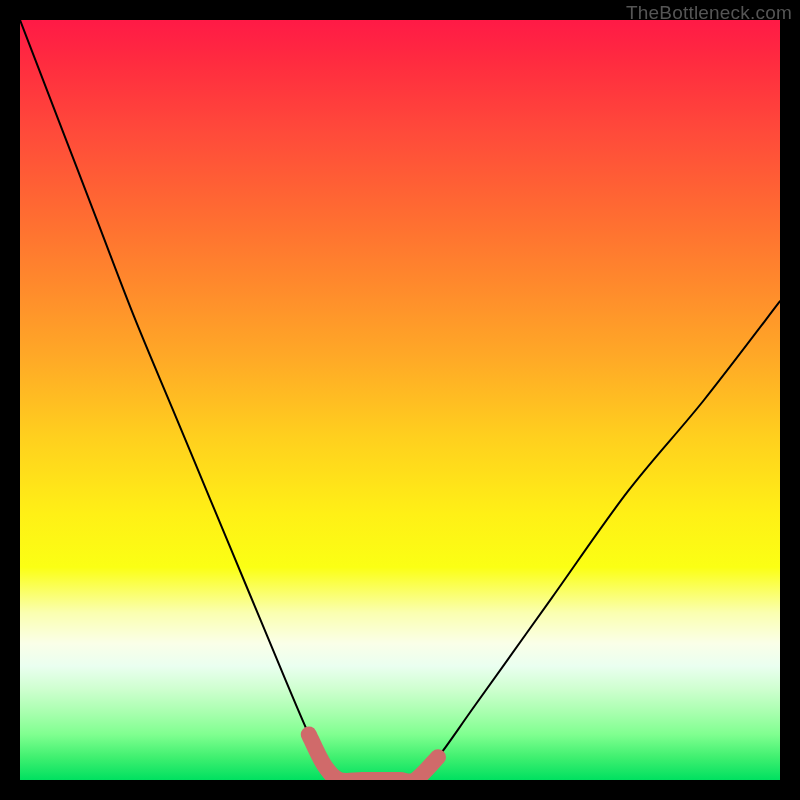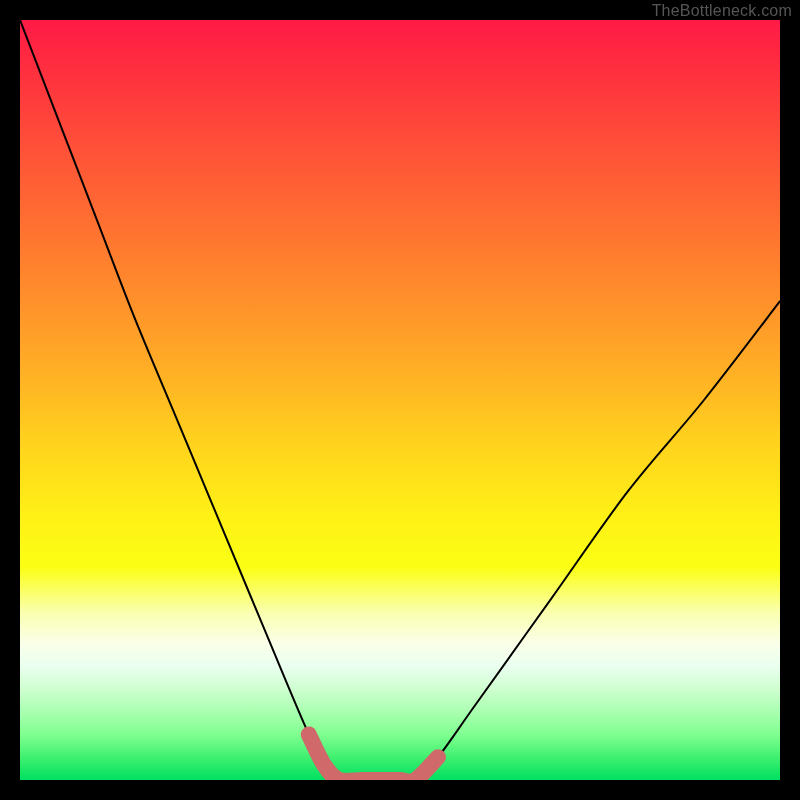--- a/index.html
+++ b/index.html
@@ -42,21 +42,21 @@
       #80ff90 94%,
       #40f070 97%,
       #00e060 100%
     );
   }
   .watermark {
     position: absolute;
     top: 2px;
     right: 8px;
     color: #555;
-    font-size: 16px;
+    font-size: 19px;
     font-weight: 500;
     letter-spacing: 0.2px;
     user-select: none;
   }
   svg.curve {
     position: absolute;
     left: 0;
     top: 0;
     width: 760px;
     height: 760px;

